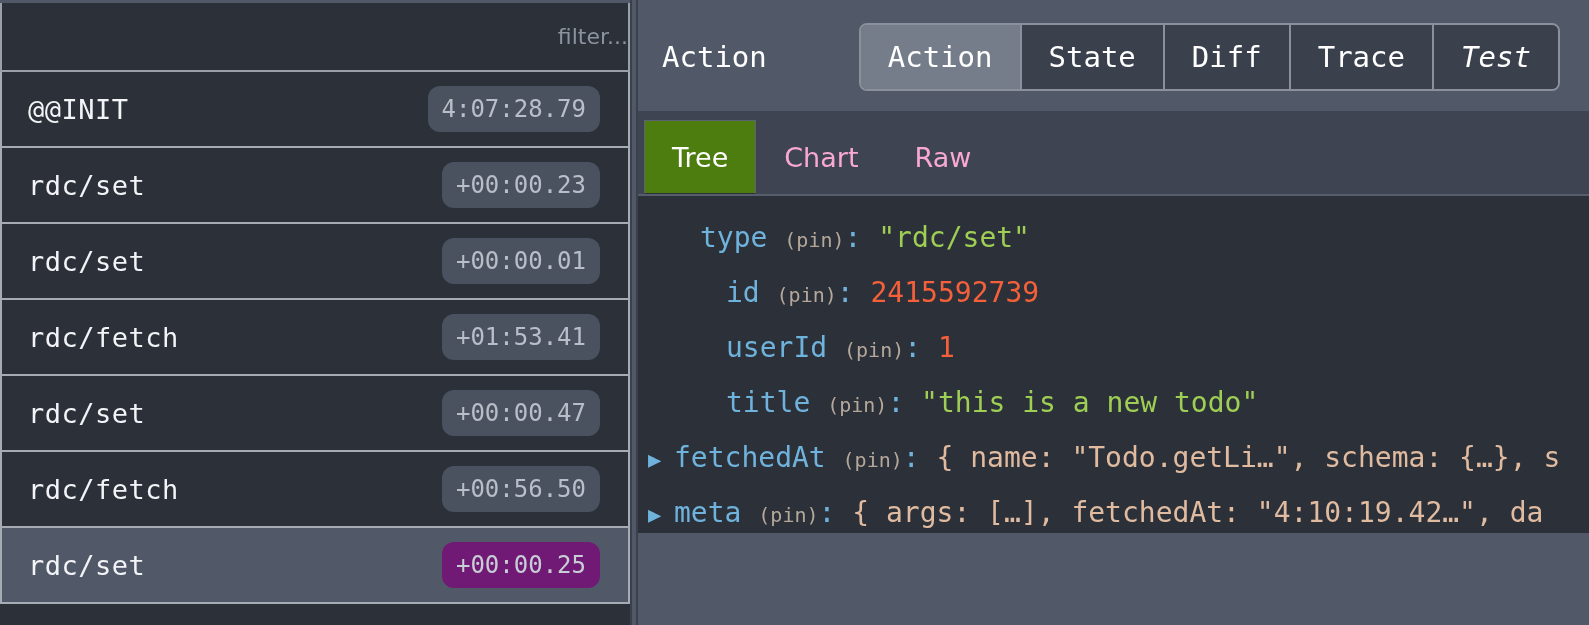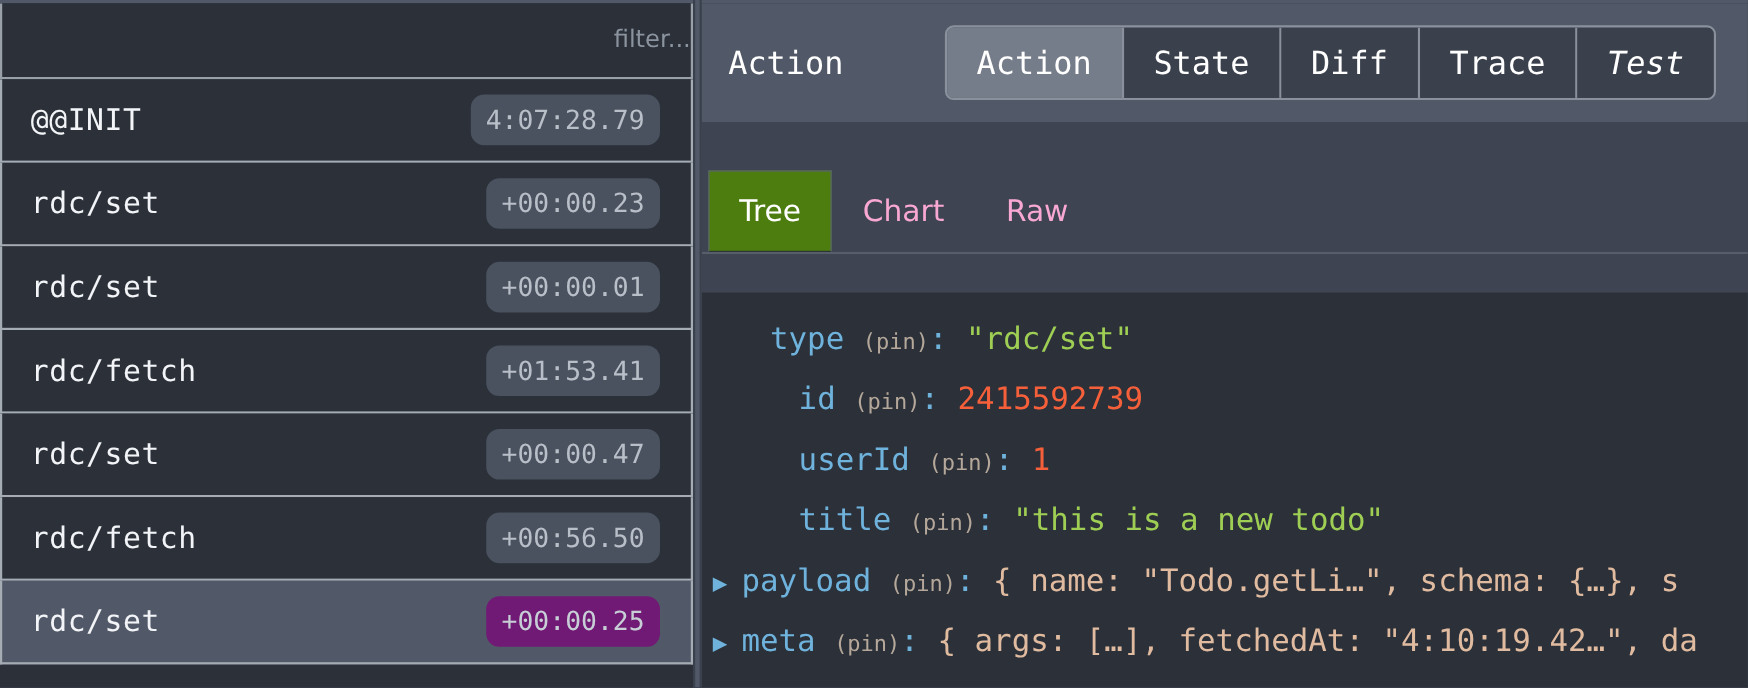--- a/index.html
+++ b/index.html
@@ -103,28 +103,27 @@
     background: #515968;
     border-left: 2px solid #3b414c;
     border-right: 2px solid #3b414c;
     box-sizing: border-box;
     cursor: col-resize;
   }
 
   
   .right-panel {
     flex: 1 1 auto;
-    height: 625px;
+    height: 533px;
     display: flex;
     flex-direction: column;
     background: #3e4451;
     overflow: hidden;
     border-top: 3px solid #515968;
     box-sizing: border-box;
-    gap: 35px;
   }
   .tabbar {
     height: 108px;
     flex: 0 0 108px;
     display: flex;
     align-items: center;
     background: #515968;
     padding-left: 24px;
     box-sizing: border-box;
   }
@@ -286,18 +285,18 @@
         <div class="subtab">Chart</div>
         <div class="subtab">Raw</div>
       </div>
 
     <div class="tree">
 
     <div class="tree-row"><span class="arrow spacer"></span><span class="ind1"></span><span class="k-key">type</span> <span class="k-pin">(pin)</span><span class="k-colon">:</span> <span class="v-string">"rdc/set"</span></div>
         <div class="tree-row"><span class="arrow spacer"></span><span class="ind1"></span><span class="ind1"></span><span class="k-key">id</span> <span class="k-pin">(pin)</span><span class="k-colon">:</span> <span class="v-number">2415592739</span></div>
         <div class="tree-row"><span class="arrow spacer"></span><span class="ind1"></span><span class="ind1"></span><span class="k-key">userId</span> <span class="k-pin">(pin)</span><span class="k-colon">:</span> <span class="v-number">1</span></div>
         <div class="tree-row"><span class="arrow spacer"></span><span class="ind1"></span><span class="ind1"></span><span class="k-key">title</span> <span class="k-pin">(pin)</span><span class="k-colon">:</span> <span class="v-string">"this is a new todo"</span></div>
-        <div class="tree-row"><span class="arrow">▶</span><span class="k-key">payload</span> <span class="k-pin">(pin)</span><span class="k-colon">:</span> <span class="v-preview">{ name: "Todo.getLi…", schema: {…}, s</span></div>
+        <div class="tree-row"><span class="arrow">▶</span><span class="k-key">fetchedAt</span> <span class="k-pin">(pin)</span><span class="k-colon">:</span> <span class="v-preview">{ name: "Todo.getLi…", schema: {…}, s</span></div>
         <div class="tree-row"><span class="arrow">▶</span><span class="k-key">meta</span> <span class="k-pin">(pin)</span><span class="k-colon">:</span> <span class="v-preview">{ args: […], fetchedAt: "4:10:19.42…", da</span></div>
       </div>
   </div>
 
 </div>
 
 </body></html>

